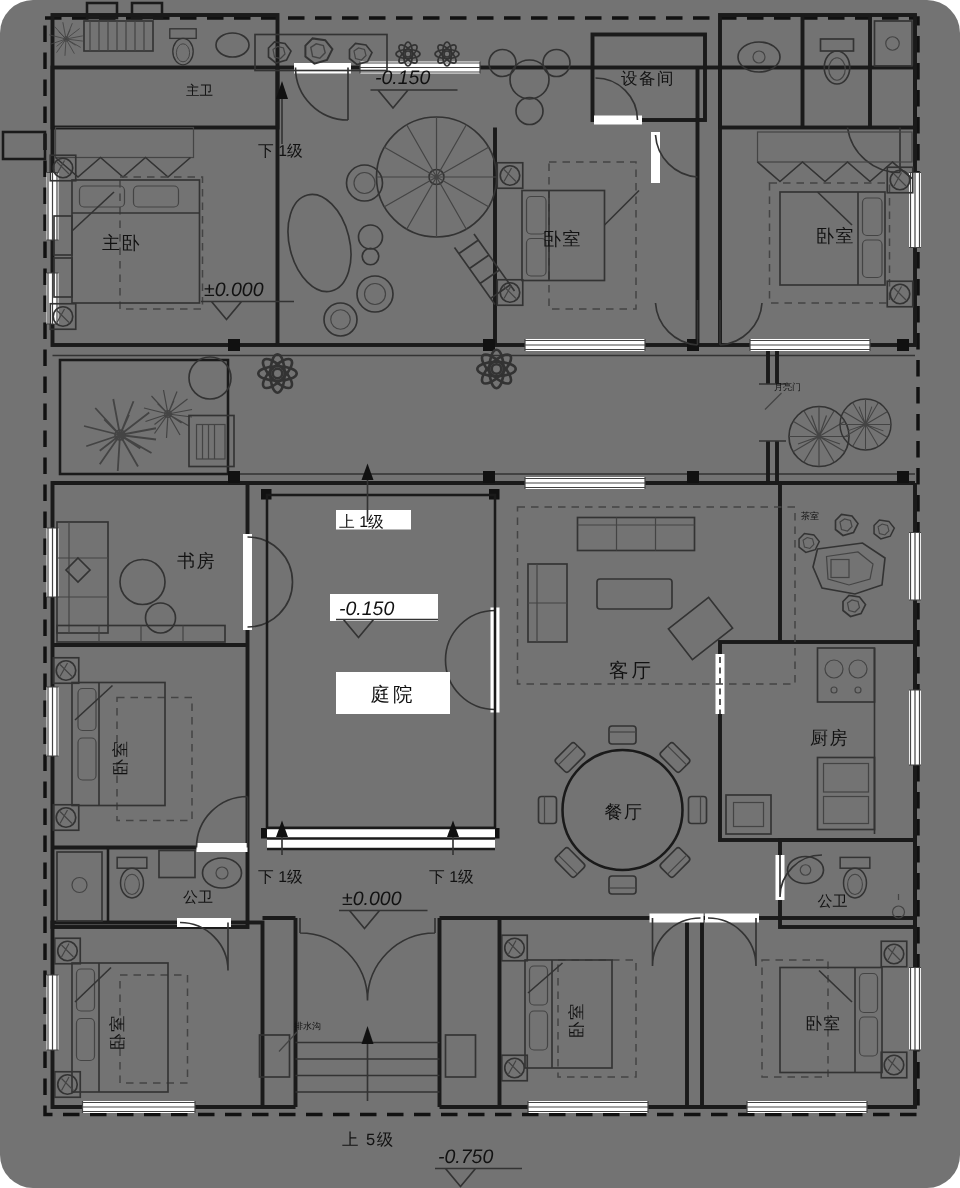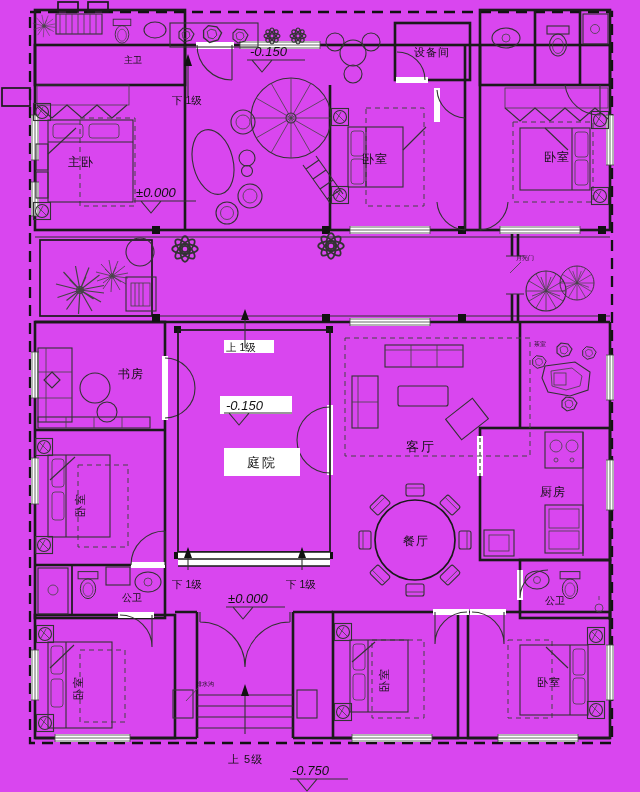--- a/index.html
+++ b/index.html
@@ -1,16 +1,16 @@
 <!DOCTYPE html>
 <html><head>
 <meta charset="utf-8">
 <style>
   html,body{margin:0;padding:0;background:#fff;}
-  .canvas{position:relative;width:640px;height:792px;background:#d946ef;overflow:hidden;}
+  .canvas{position:relative;width:640px;height:792px;background:#737373;overflow:hidden;border-radius:22px;}
   svg{position:absolute;left:0;top:0;}
   svg text{fill:#111;font-family:"Liberation Sans","DejaVu Sans",sans-serif;}
   .w3{stroke:#1a1a1a;stroke-width:2.6;fill:none;}
   .w2{stroke:#1a1a1a;stroke-width:1.7;fill:none;}
   .f1{stroke:#333;stroke-width:1.1;fill:none;}
   .f0{stroke:#444;stroke-width:0.8;fill:none;}
   .dash{stroke:#444;stroke-width:1;fill:none;stroke-dasharray:5 4;}
   .bound{stroke:#111;stroke-width:2.3;fill:none;stroke-dasharray:11 7;}
   .blk{fill:#111;stroke:none;}
   .wht{fill:#fff;stroke:none;}

